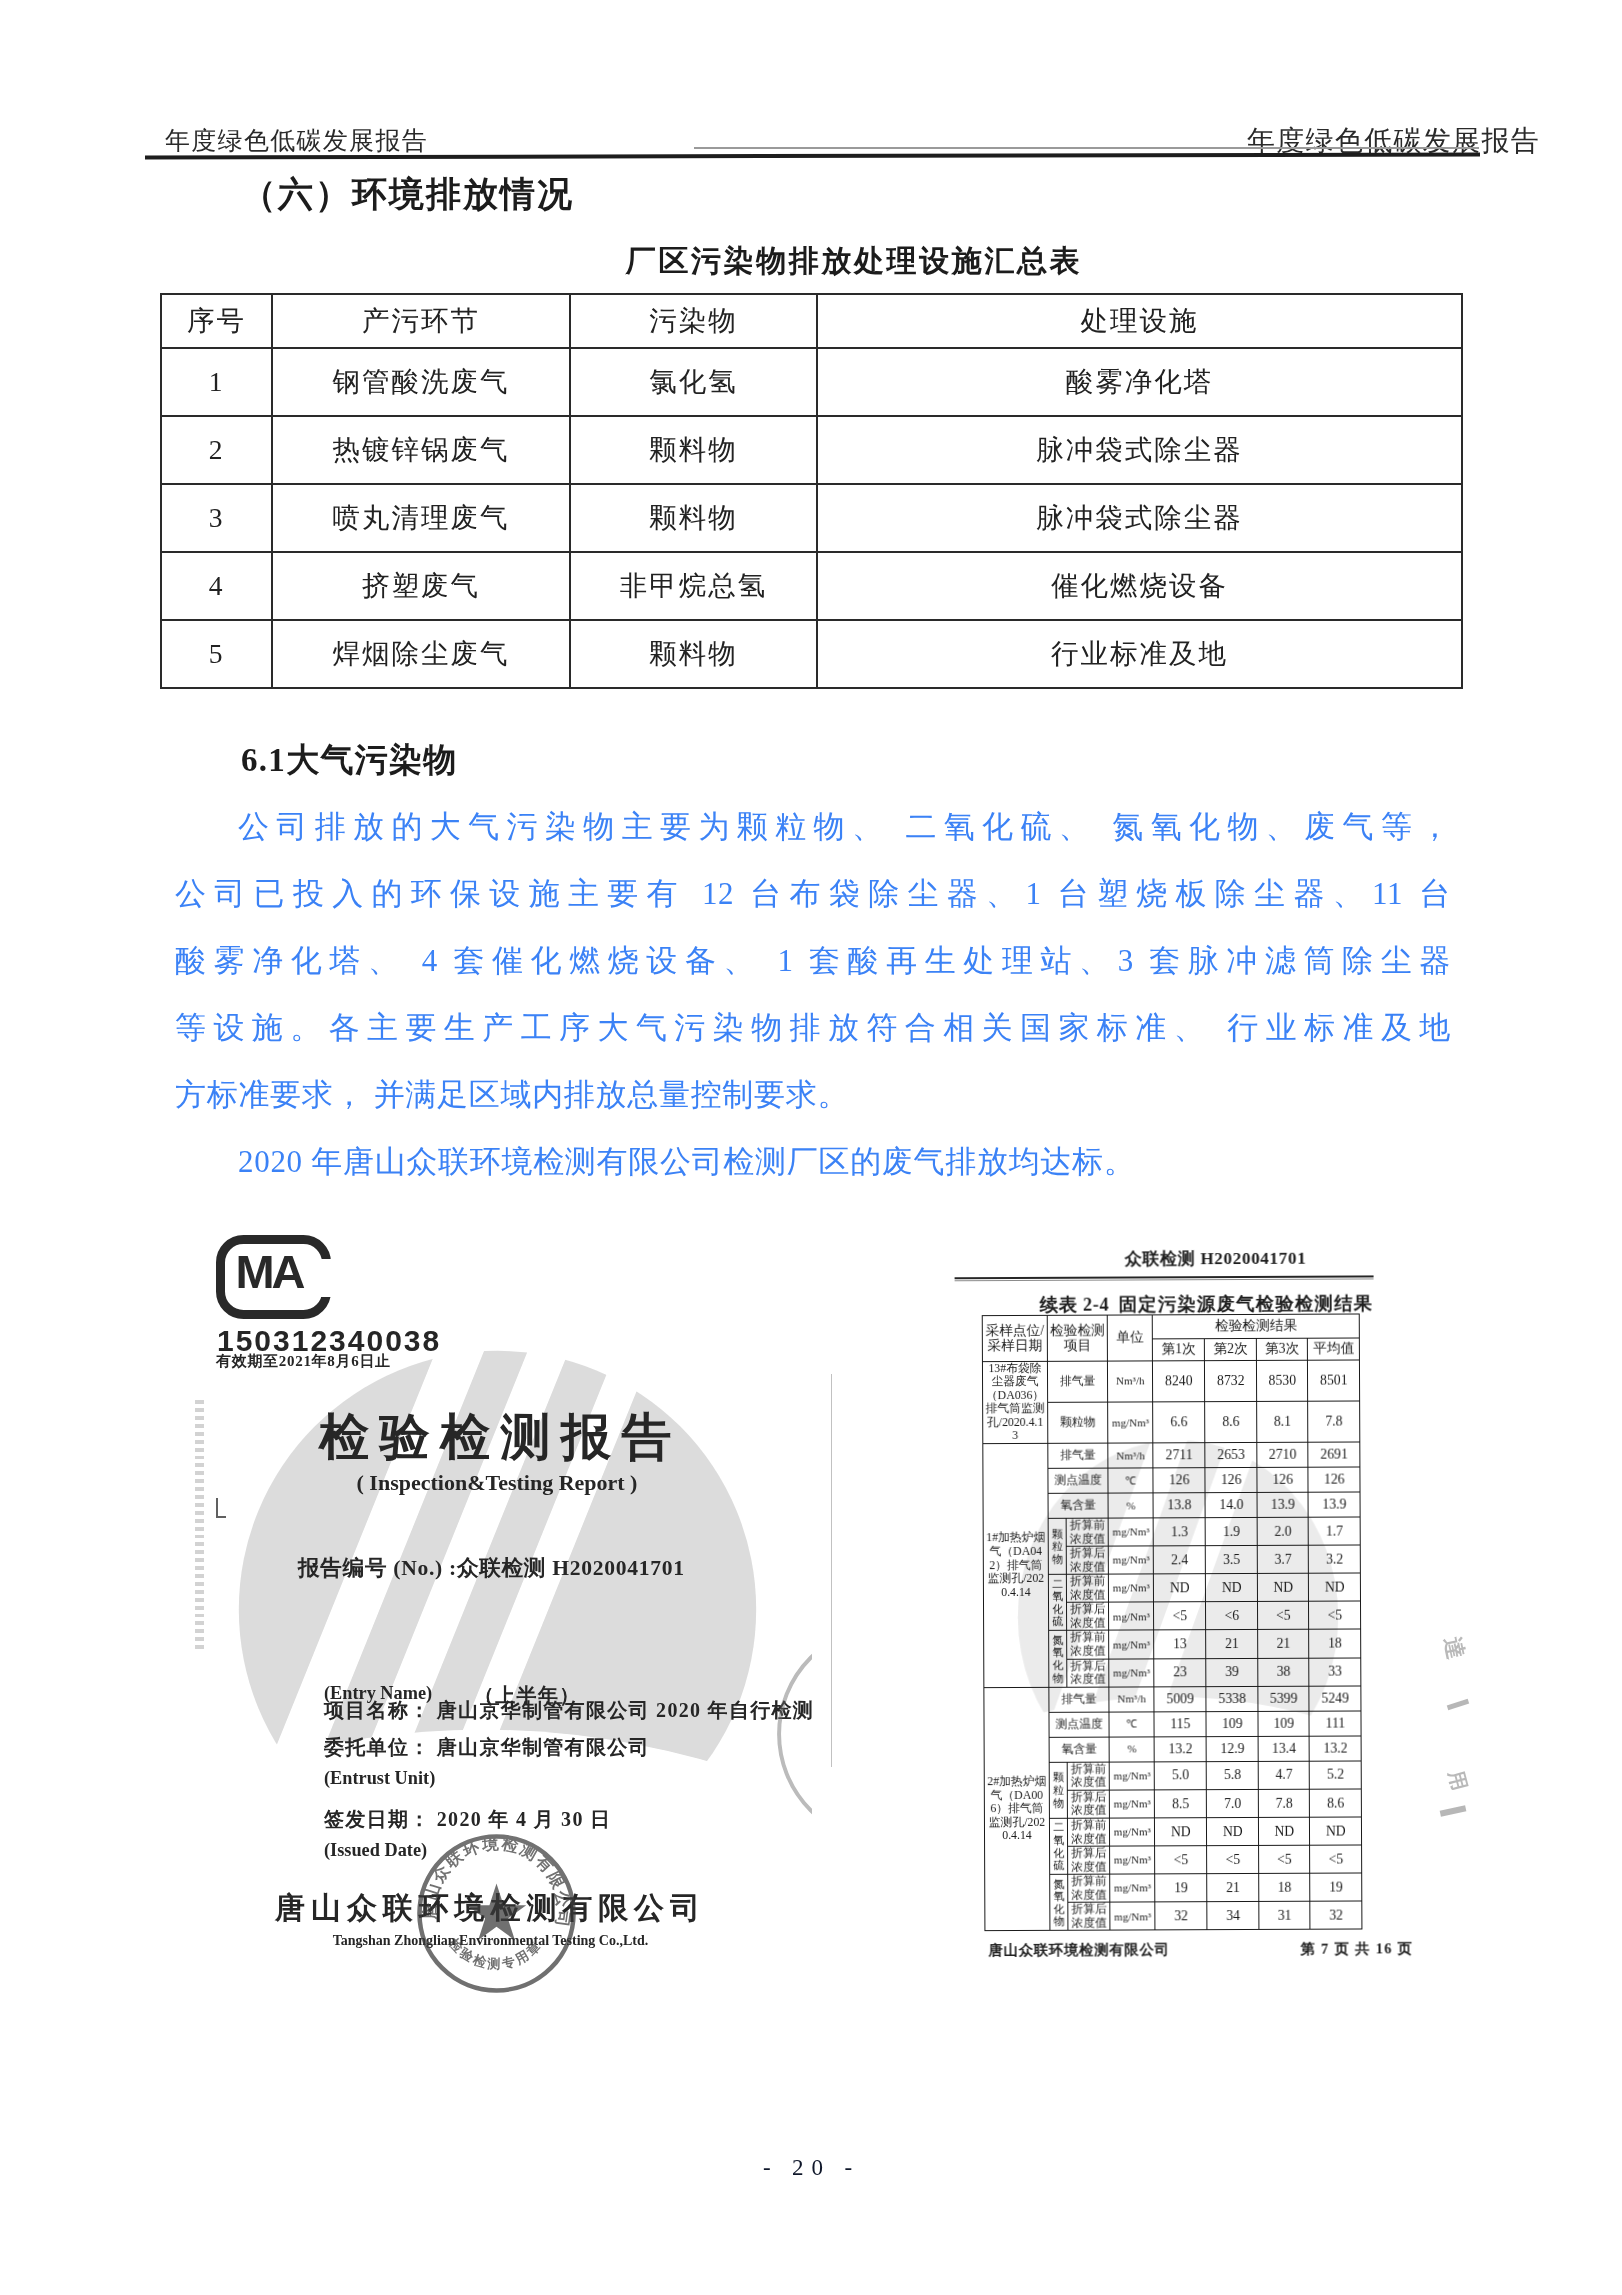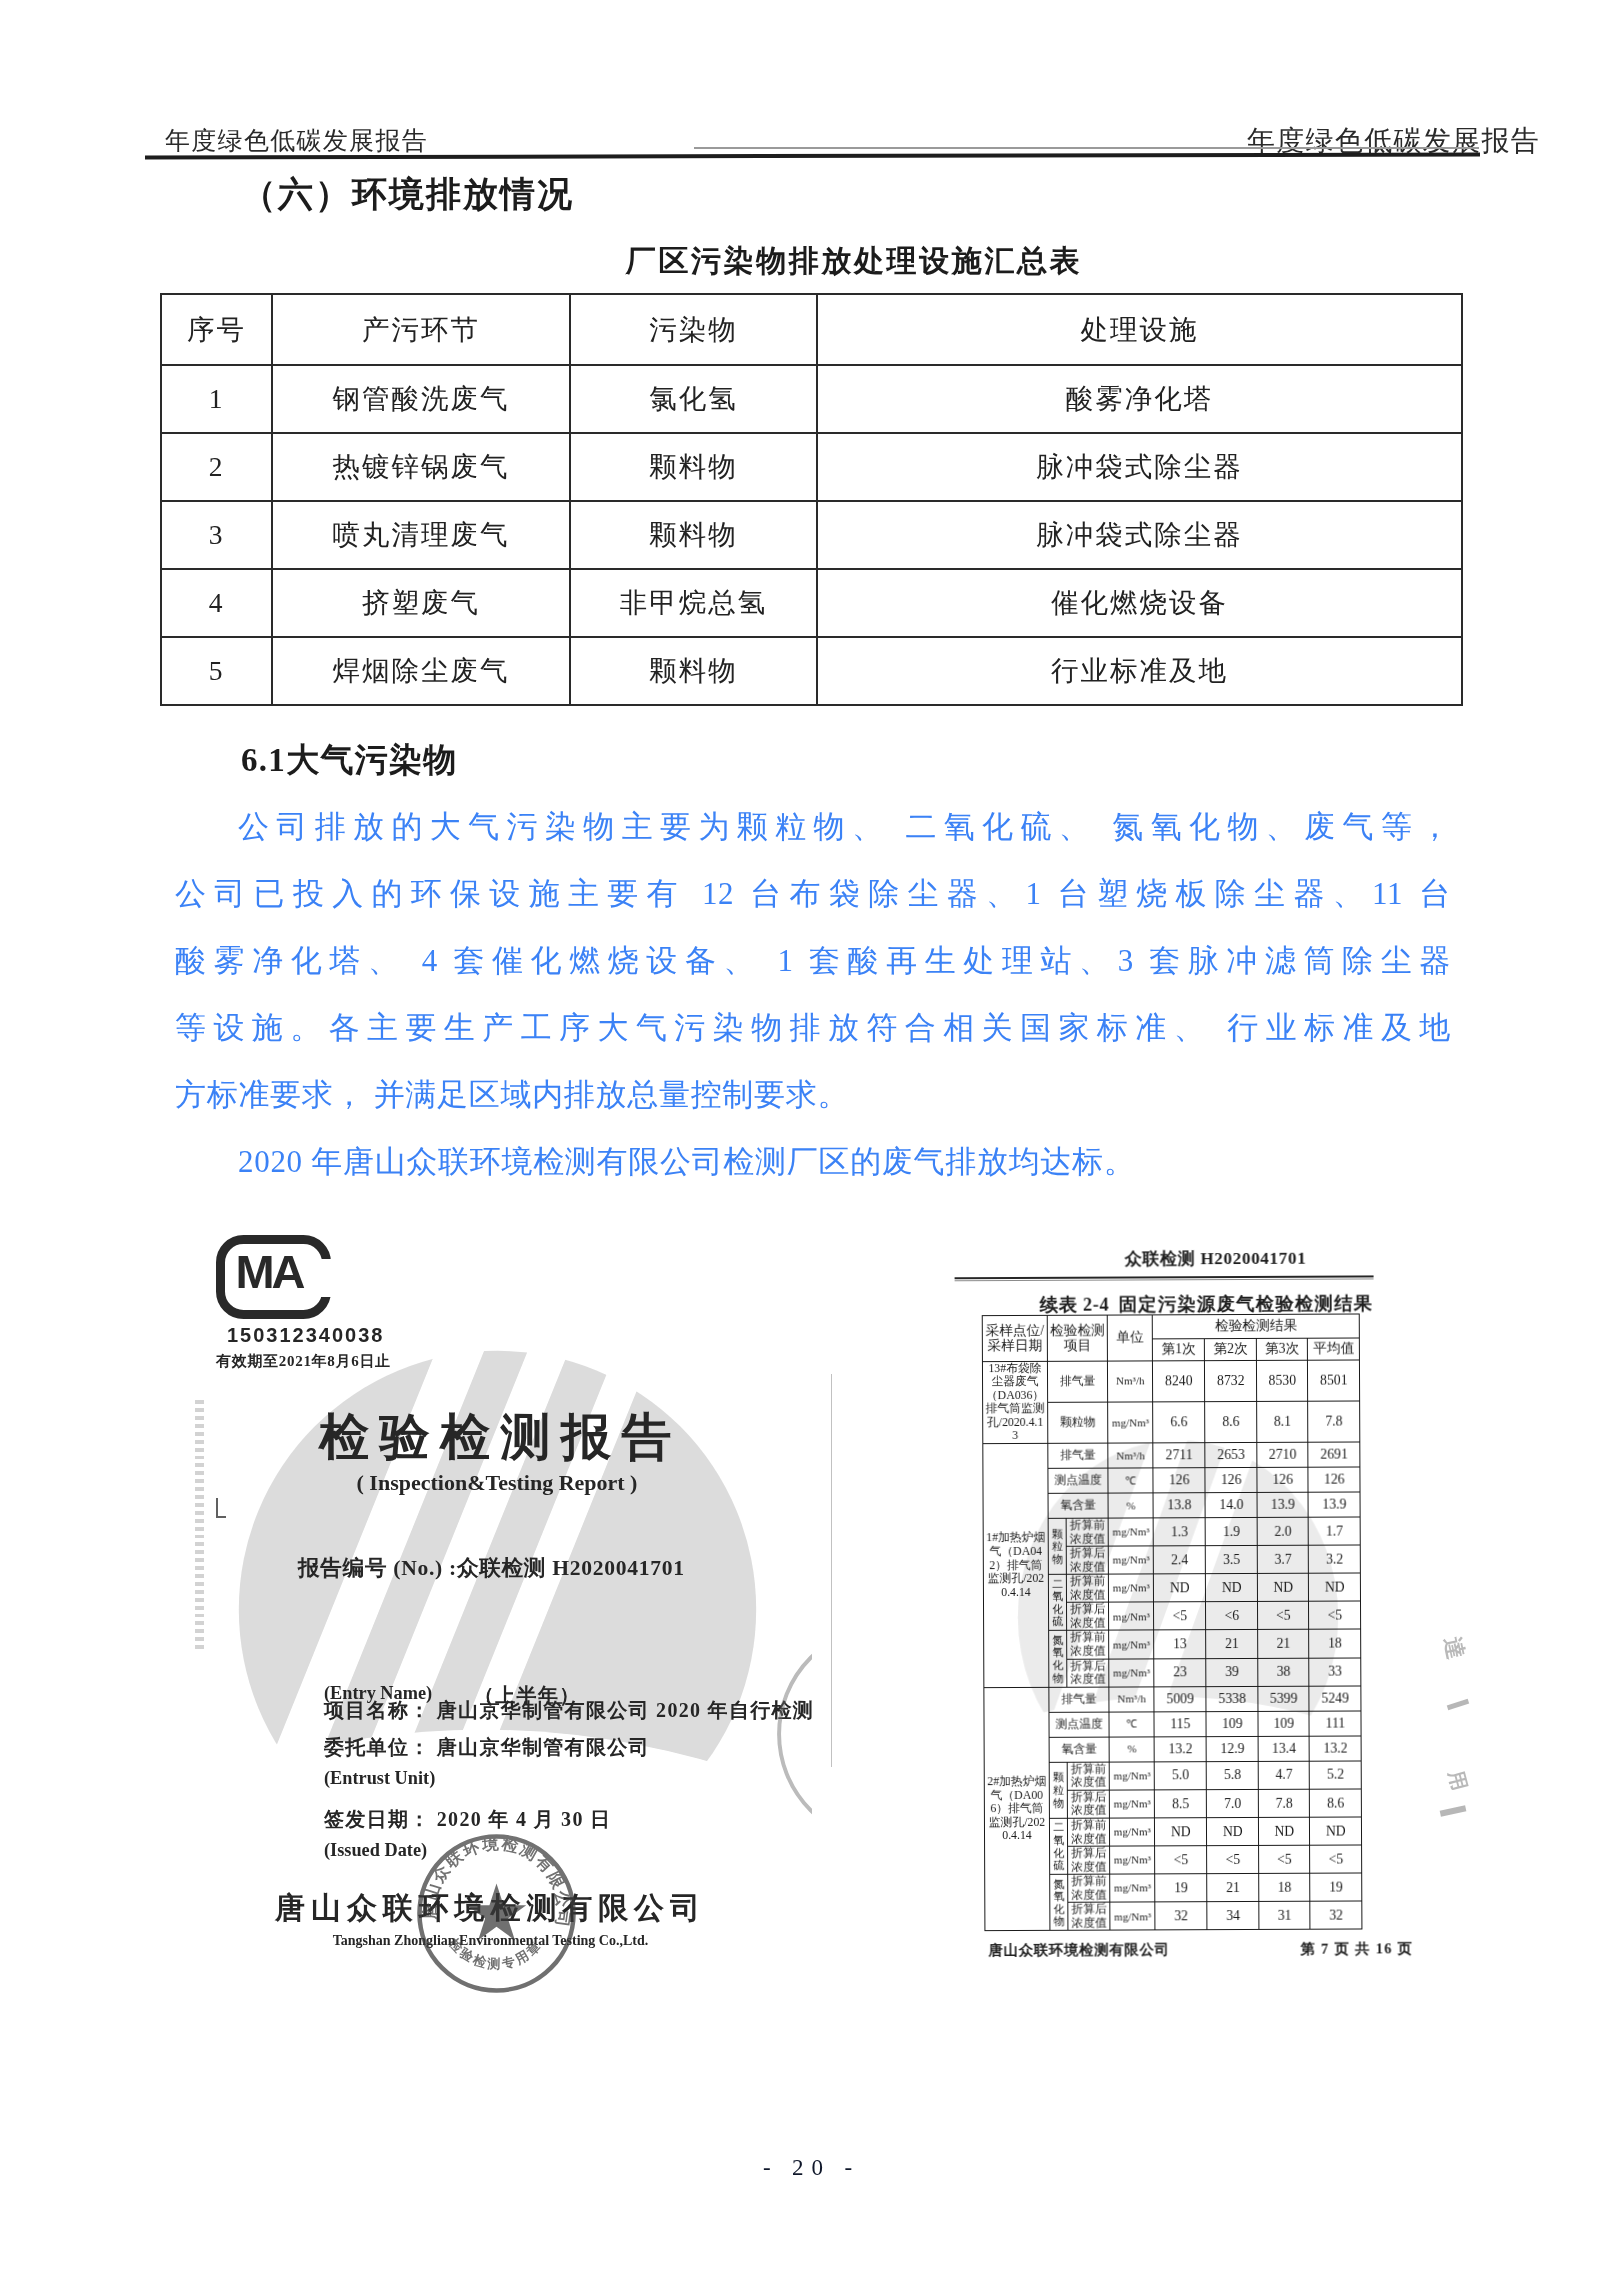--- a/index.html
+++ b/index.html
@@ -16,42 +16,42 @@
   
   .sec-title{left:241px;top:171px;font-size:35px;font-weight:bold;letter-spacing:2px;}
   .tbl-title{left:0;top:241px;width:1623px;text-align:center;padding-left:85px;box-sizing:border-box;
              font-size:30px;font-weight:bold;letter-spacing:2.6px;}
 
   
   table.summary{position:absolute;left:160px;top:293px;width:1301px;border-collapse:collapse;
                 table-layout:fixed;font-size:27.5px;color:#222;}
   table.summary td,table.summary th{border:2px solid #2a2a2a;text-align:center;vertical-align:middle;
                 font-weight:normal;letter-spacing:2px;padding:0;}
-  table.summary tr.hd{height:71px;}
+  table.summary tr.hd{height:54px;}
   table.summary tr.bd{height:68px;}
 
   
   .sub-title{left:241px;top:738px;font-size:33px;font-weight:bold;letter-spacing:1.3px;}
   .para{left:175px;top:793px;width:1276px;font-size:31px;line-height:67px;letter-spacing:0.7px;color:#3b82f6;}
   .pline{height:67px;overflow:hidden;}
   .pline.just{text-align:justify;text-align-last:justify;}
   .pline.ind{text-indent:63px;}
 
   
   .scan{filter:blur(0.3px) contrast(1.06);}
   .doc-left{left:98px;top:1217px;width:759px;height:772px;color:#2b2b2b;}
   .doc-right{left:949px;top:1217px;width:589px;height:772px;color:#242424;transform:rotate(-0.25deg);}
 
   
   .cma{left:118px;top:18.3px;width:115px;height:84px;}
   .cma .ring{position:absolute;inset:0;border:9.8px solid #2e2e2e;border-radius:27.5px;}
   .cma .gap{position:absolute;right:-3.3px;top:23.6px;width:15.7px;height:38px;background:#fff;}
   .cma .ma{position:absolute;left:19.6px;top:9.2px;font-size:47px;font-weight:bold;
            font-family:"Liberation Sans",sans-serif;letter-spacing:-3.3px;color:#2e2e2e;}
-  .cma-num{left:119px;top:107px;font-size:20px;font-weight:bold;letter-spacing:2px;font-family:"Liberation Sans",sans-serif;margin-left:10px;}
+  .cma-num{left:119px;top:107px;font-size:30px;font-weight:bold;letter-spacing:2px;font-family:"Liberation Sans",sans-serif;}
   .cma-valid{left:118px;top:135px;font-size:15px;font-weight:bold;letter-spacing:0.7px;}
 
   .smudge{left:97px;top:183px;width:8.5px;height:249px;opacity:.45;
           background:repeating-linear-gradient(0deg,#9a9a9a 0 3.9px,#fff 3.9px 7.9px);}
   .bracket{left:118px;top:281px;width:7.9px;height:18.3px;border-left:2.6px solid #3c3c3c;border-bottom:2px solid #3c3c3c;opacity:.8;}
   .paper-edge{left:733px;top:157px;width:1.3px;height:393px;background:#bdbdbd;}
 
   .rpt-title{left:0;top:187px;width:759px;text-align:center;padding-left:46px;box-sizing:border-box;
              font-size:50px;font-weight:bold;letter-spacing:10.5px;}
   .rpt-title-en{left:0;top:253px;width:759px;text-align:center;padding-left:39px;box-sizing:border-box;

